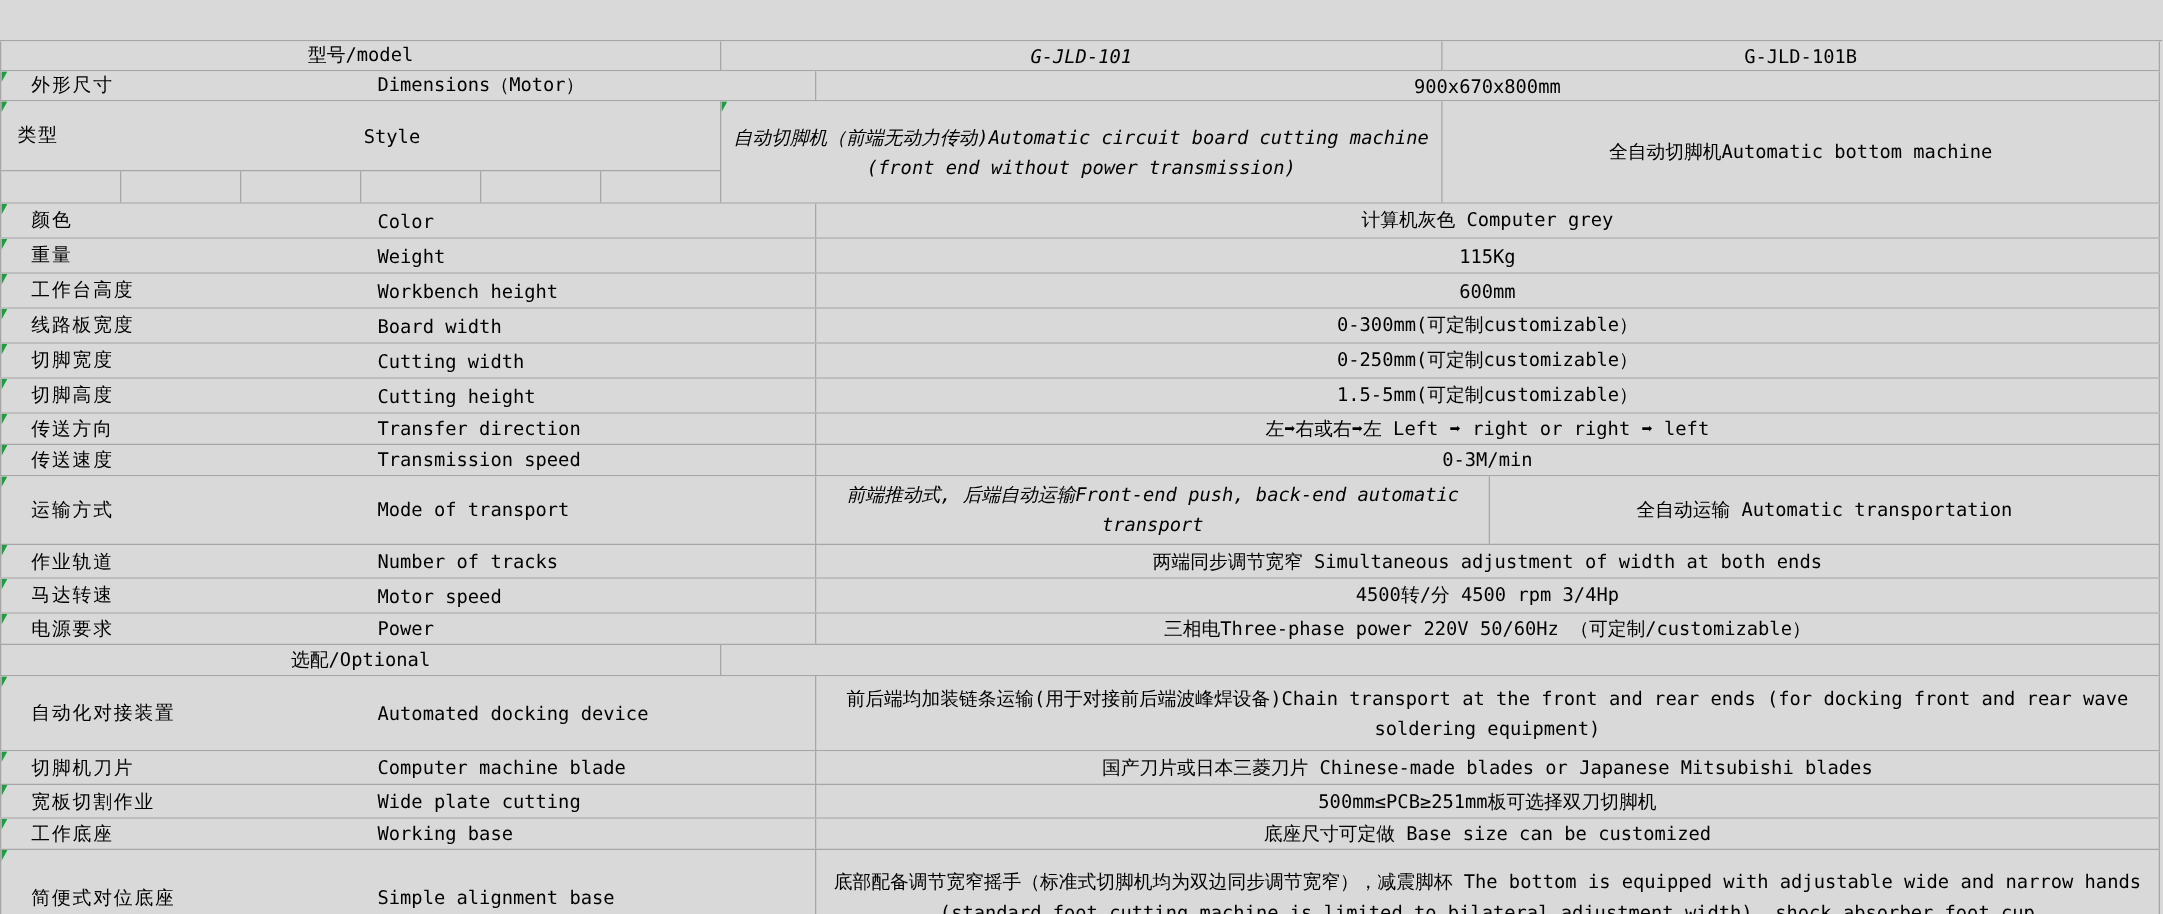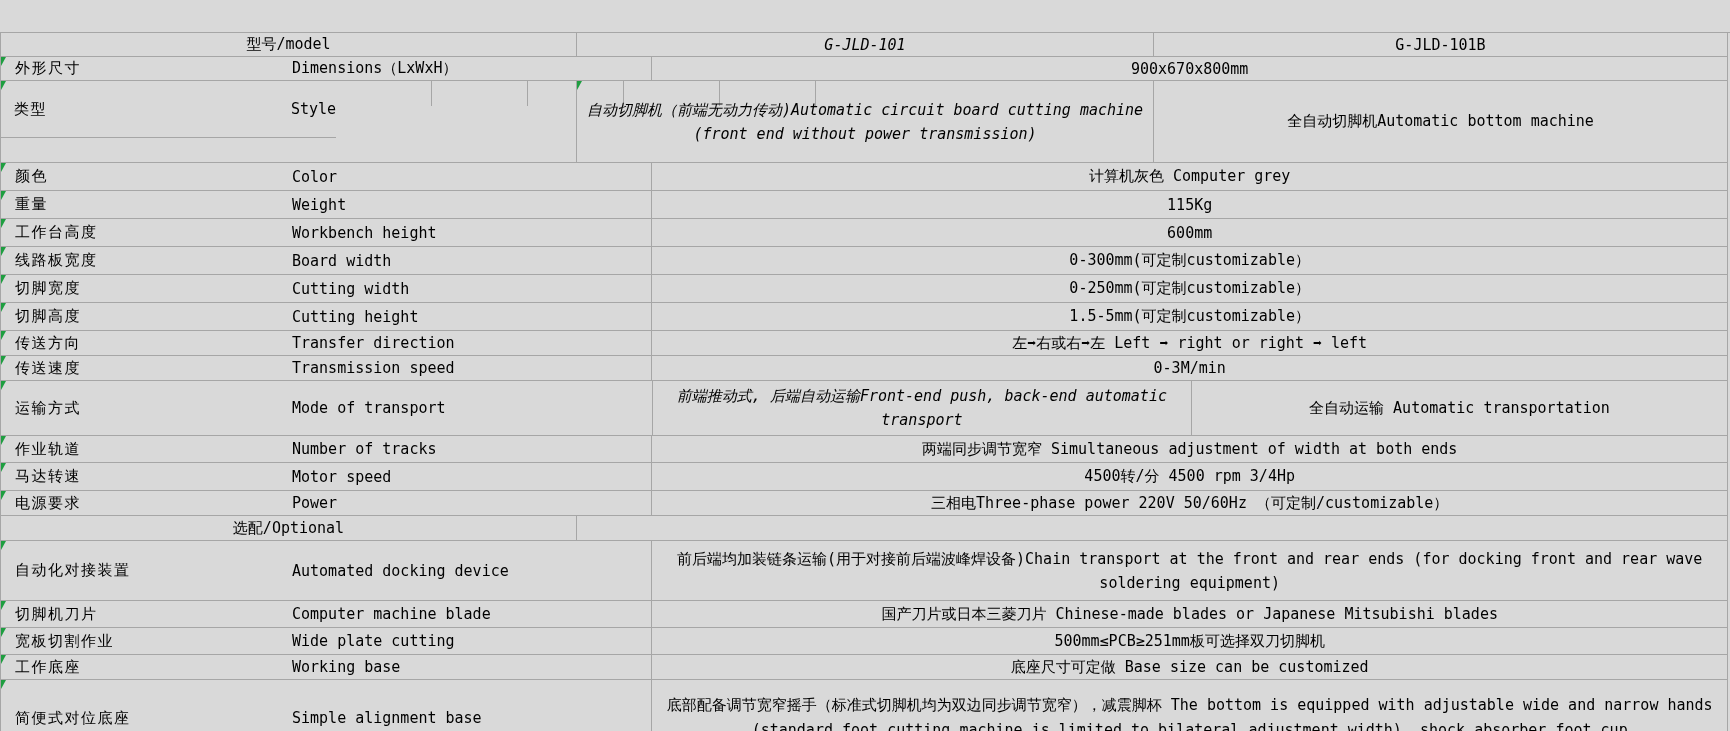--- a/index.html
+++ b/index.html
@@ -24,30 +24,30 @@
     margin-top:32px;
   }
   .row{display:flex;width:1728px;border-bottom:1px solid var(--g);box-sizing:border-box;background:var(--bg);}
   .h24{height:24px}.h25{height:25px}.h27{height:27px}.h28{height:28px}
   .h55{height:55px}.h60{height:60px}.h77{height:77px}.h82{height:82px}
   .cell{
     box-sizing:border-box;border-right:1px solid var(--g);
     display:flex;align-items:center;position:relative;overflow:hidden;
   }
   .first{border-left:1px solid var(--g);}
-  .lbl{width:698px;padding-left:14px;}
+  .lbl{width:698px;padding-left:24px;}
   .lbl .cn{display:inline-block;width:277px;flex:none;letter-spacing:1.5px;}
   .lbl .en{flex:none;}
   .lblmerged{width:577px;justify-content:center;text-align:center;}
   .va{width:577px;justify-content:center;text-align:center;font-style:italic;}
   .vb{width:574px;justify-content:center;text-align:center;}
   .vfull{width:1151px;justify-content:center;text-align:center;padding:0 12px;}
   .ml{line-height:24px;}
   .ml25{line-height:25px;}
-  .stack{width:577px;box-sizing:border-box;border-left:1px solid var(--g);border-right:1px solid var(--g);display:flex;flex-direction:row;}
+  .stack{width:577px;box-sizing:border-box;border-left:1px solid var(--g);border-right:1px solid var(--g);display:flex;flex-direction:column;}
   .lstop{height:57px;box-sizing:border-box;border-bottom:1px solid var(--g);display:flex;align-items:center;padding-left:13px;position:relative;}
   .lstop .cn{display:inline-block;width:277px;flex:none;letter-spacing:1.5px;}
   .lsbot{height:25px;display:flex;}
   .micro{box-sizing:border-box;height:100%;width:96px;border-right:1px solid var(--g);}
   .micro:last-child{width:95px;border-right:none;}
   .tri{position:absolute;left:0;top:0;width:5px;height:9px;background:var(--green);clip-path:polygon(0 0,100% 0,0 100%);}
   .partial{
     height:7px;width:1728px;box-sizing:border-box;
     border-left:1px solid var(--g);border-right:1px solid var(--g);
     background-image:repeating-linear-gradient(to right,transparent 0,transparent 95px,var(--g) 95px,var(--g) 96px);
@@ -67,21 +67,21 @@
       </div>
     <div class="cell vb">
         <span>G-JLD-101B</span>
       </div>
   </div>
 
   <div class="row h24">
     <div class="cell lbl first">
         <i class="tri"></i>
         <span class="cn">外形尺寸</span>
-        <span class="en">Dimensions（LxWxH）</span>
+        <span class="en">Dimensions（Motor）</span>
       </div>
     <div class="cell vfull">
         <span>900x670x800mm</span>
       </div>
   </div>
 
   <div class="row h82">
     <div class="stack">
       <div class="lstop">
           <i class="tri"></i>

